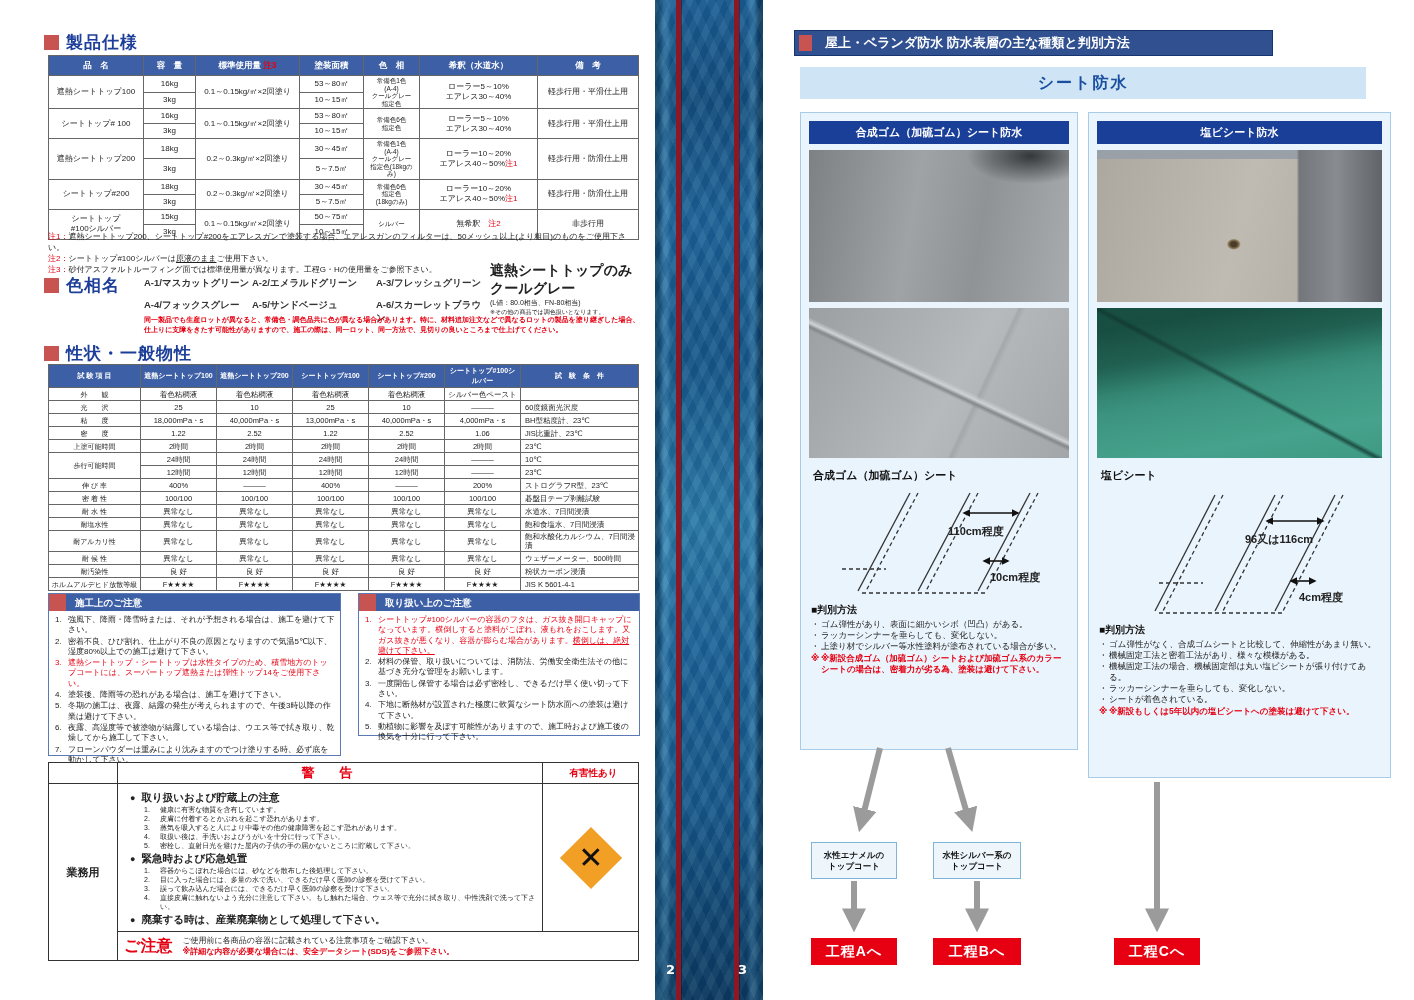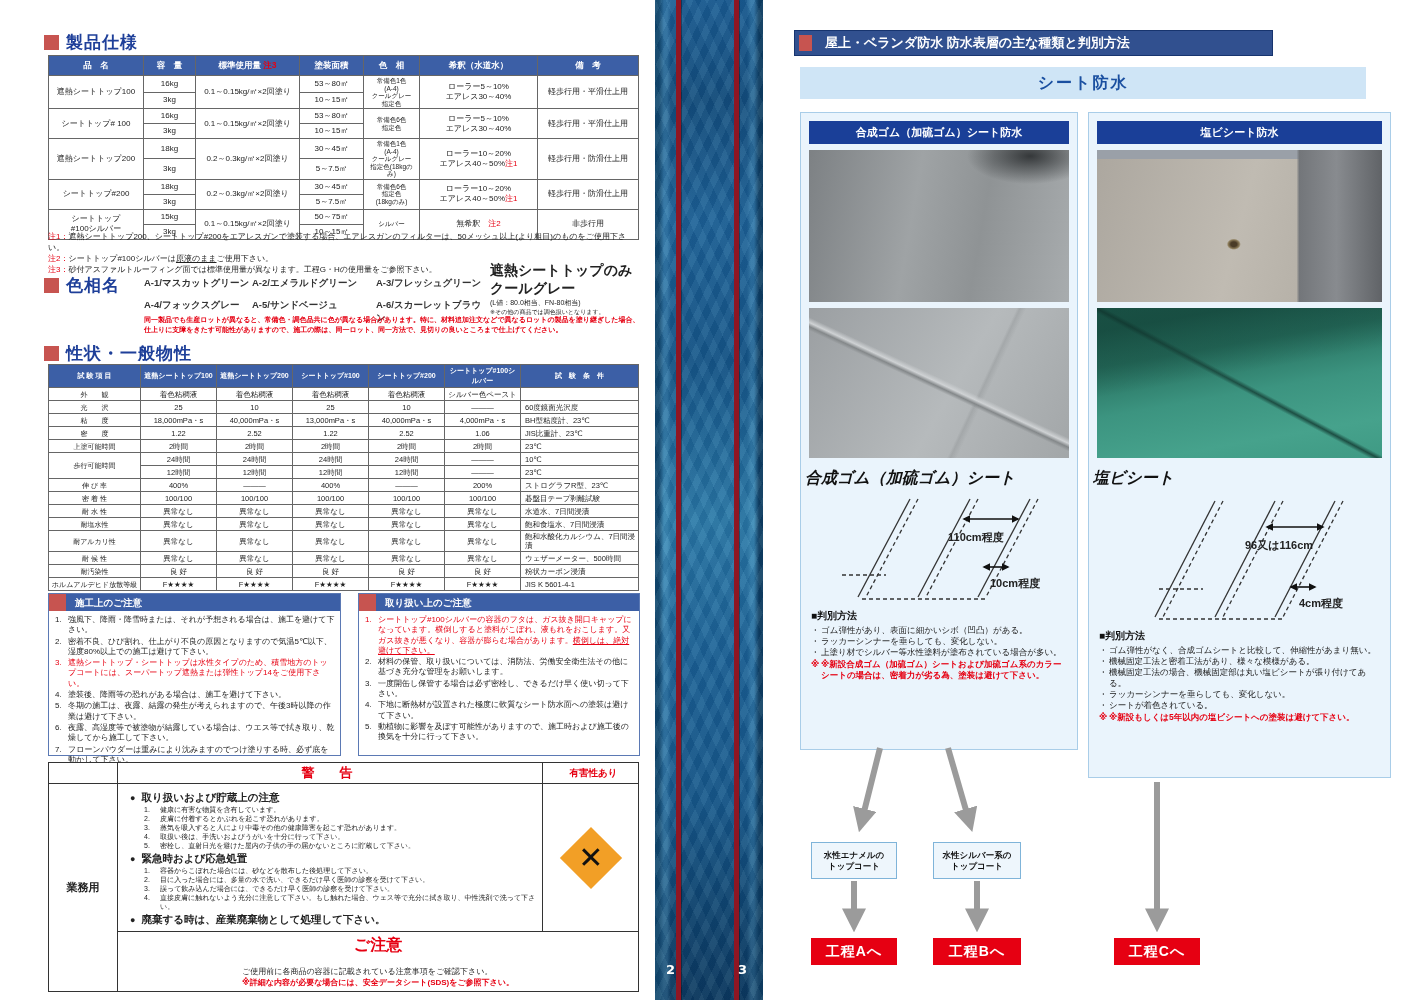--- a/index.html
+++ b/index.html
@@ -61,21 +61,21 @@
   .warn-content { text-align:left; padding:5px 6px 4px 12px; vertical-align:top; }
   .warn-sec-head { font-size:10.5px; font-weight:bold; margin-top:2px; }
   .warn-sec-head .dot { font-size:9px; margin-right:6px; }
   .warn-item { position:relative; padding-left:16px; font-size:7px; line-height:9px; margin-left:14px; }
   .warn-item .nnum { position:absolute; left:0; }
   .diamond-cell { vertical-align:middle; }
   .diamond { width:44px; height:44px; background:#f29f26; transform:rotate(45deg); margin:0 auto;
              display:flex; align-items:center; justify-content:center; }
   .diamond span { transform:rotate(-45deg); font-weight:bold; font-size:30px; color:#111; line-height:1; }
   .caution-cell { text-align:left; padding:3px 6px; }
-  .caution-wrap { display:flex; align-items:center; gap:10px;flex-direction:column; }
+  .caution-wrap { display:flex; align-items:center; gap:10px; }
   .caution-label { color:#e60012; font-weight:bold; font-size:16px; white-space:nowrap; }
   .caution-l1 { font-size:8px; line-height:11px; }
   .caution-l2 { font-size:8px; line-height:11px; color:#e60012; font-weight:bold; }
 
   
   #strip { left:655px; top:0; width:108px; height:1000px;
     background:
       repeating-linear-gradient(115deg, rgba(255,255,255,.045) 0 7px, rgba(0,0,40,.05) 7px 14px),
       repeating-linear-gradient(65deg, rgba(255,255,255,.04) 0 9px, rgba(0,20,60,.06) 9px 18px),
       linear-gradient(90deg, #11496f 0 4px, rgba(120,200,235,.25) 9px 12px, transparent 16px 92px, rgba(120,200,235,.2) 96px 99px, #0e3f63 104px 108px),
@@ -105,21 +105,21 @@
       linear-gradient(120deg,#9b9fa2,#b6babc 55%,#a2a6a8 100%); }
   #photo-r1 { background:
       linear-gradient(90deg, transparent 70%, #73767a 71%, #888b8f 84%, #606367 100%),
       radial-gradient(10px 8px at 48% 62%, #4a3c28 30%, #8a7a58 55%, rgba(0,0,0,0) 70%),
       linear-gradient(180deg, #9aa0a8 0 6%, transparent 6%),
       linear-gradient(105deg,#aca79f 0%,#c0bbb2 50%,#b2ada4 85%); }
   #photo-r2 { background:
       linear-gradient(170deg, rgba(10,45,38,.55) 12%, rgba(10,45,38,0) 45%),
       linear-gradient(28deg, transparent 48%, #1d4f44 49.5%, transparent 51%),
       linear-gradient(170deg,#2a7a68 0%,#27705f 30%,#3c9480 55%,#46a28c 80%,#3f9a84 100%); }
-  .col-caption { margin:10px 0 0 4px; font-size:16px; font-weight:bold; color:#111;font-style:italic; }
+  .col-caption { margin:10px 0 0 12px; font-size:11px; font-weight:bold; color:#111; }
   .sheet-svg { display:block; margin:0 auto; }
   .method { margin:4px 10px 0; }
   .method-title { font-size:10px; font-weight:bold; color:#111; margin-bottom:2px; }
   .mitem { position:relative; padding-left:10px; font-size:8.5px; line-height:11px; color:#222; }
   .mitem .bullet { position:absolute; left:0; }
   .mwarn { position:relative; padding-left:10px; font-size:8.5px; line-height:11px; color:#e60012; font-weight:bold; margin-top:1px; }
   .mwarn .bullet { position:absolute; left:0; }
 
   .flow-box { position:absolute; background:#eef6fc; border:1px solid #7fb4d9; color:#111;
               font-size:8.5px; font-weight:bold; text-align:center; display:flex; align-items:center;
@@ -440,21 +440,21 @@
         <div class="nitem"><span class="nnum">1.</span>強風下、降雨・降雪時または、それが予想される場合は、施工を避けて下さい。</div>
         <div class="nitem"><span class="nnum">2.</span>密着不良、ひび割れ、仕上がり不良の原因となりますので気温5℃以下、湿度80%以上での施工は避けて下さい。</div>
         <div class="nitem red"><span class="nnum">3.</span>遮熱シートトップ・シートトップは水性タイプのため、積雪地方のトップコートには、スーパートップ遮熱または弾性トップ14をご使用下さい。</div>
         <div class="nitem"><span class="nnum">4.</span>塗装後、降雨等の恐れがある場合は、施工を避けて下さい。</div>
         <div class="nitem"><span class="nnum">5.</span>冬期の施工は、夜露、結露の発生が考えられますので、午後3時以降の作業は避けて下さい。</div>
         <div class="nitem"><span class="nnum">6.</span>夜露、高湿度等で被塗物が結露している場合は、ウエス等で拭き取り、乾燥してから施工して下さい。</div>
         <div class="nitem"><span class="nnum">7.</span>フローンパウダーは重みにより沈みますのでつけ塗りする時、必ず底を動かして下さい。</div>
       </div>
   </div>
 
-  <div class="notice-box" style="left:358px; top:593px; width:282px; height:163px;">
+  <div class="notice-box" style="left:358px; top:593px; width:282px; height:143px;">
     <div class="notice-bar">取り扱い上のご注意</div>
     <div class="notice-items" id="handling-items">
         <div class="nitem red"><span class="nnum">1.</span>シートトップ#100シルバーの容器のフタは、ガス抜き開口キャップになっています。横倒しすると塗料がこぼれ、液もれをおこします。又ガス抜きが悪くなり、容器が膨らむ場合があります。<span class="ul">横倒しは、絶対避けて下さい。</span></div>
         <div class="nitem"><span class="nnum">2.</span>材料の保管、取り扱いについては、消防法、労働安全衛生法その他に基づき充分な管理をお願いします。</div>
         <div class="nitem"><span class="nnum">3.</span>一度開缶し保管する場合は必ず密栓し、できるだけ早く使い切って下さい。</div>
         <div class="nitem"><span class="nnum">4.</span>下地に断熱材が設置された極度に軟質なシート防水面への塗装は避けて下さい。</div>
         <div class="nitem"><span class="nnum">5.</span>動植物に影響を及ぼす可能性がありますので、施工時および施工後の換気を十分に行って下さい。</div>
       </div>
   </div>
 

